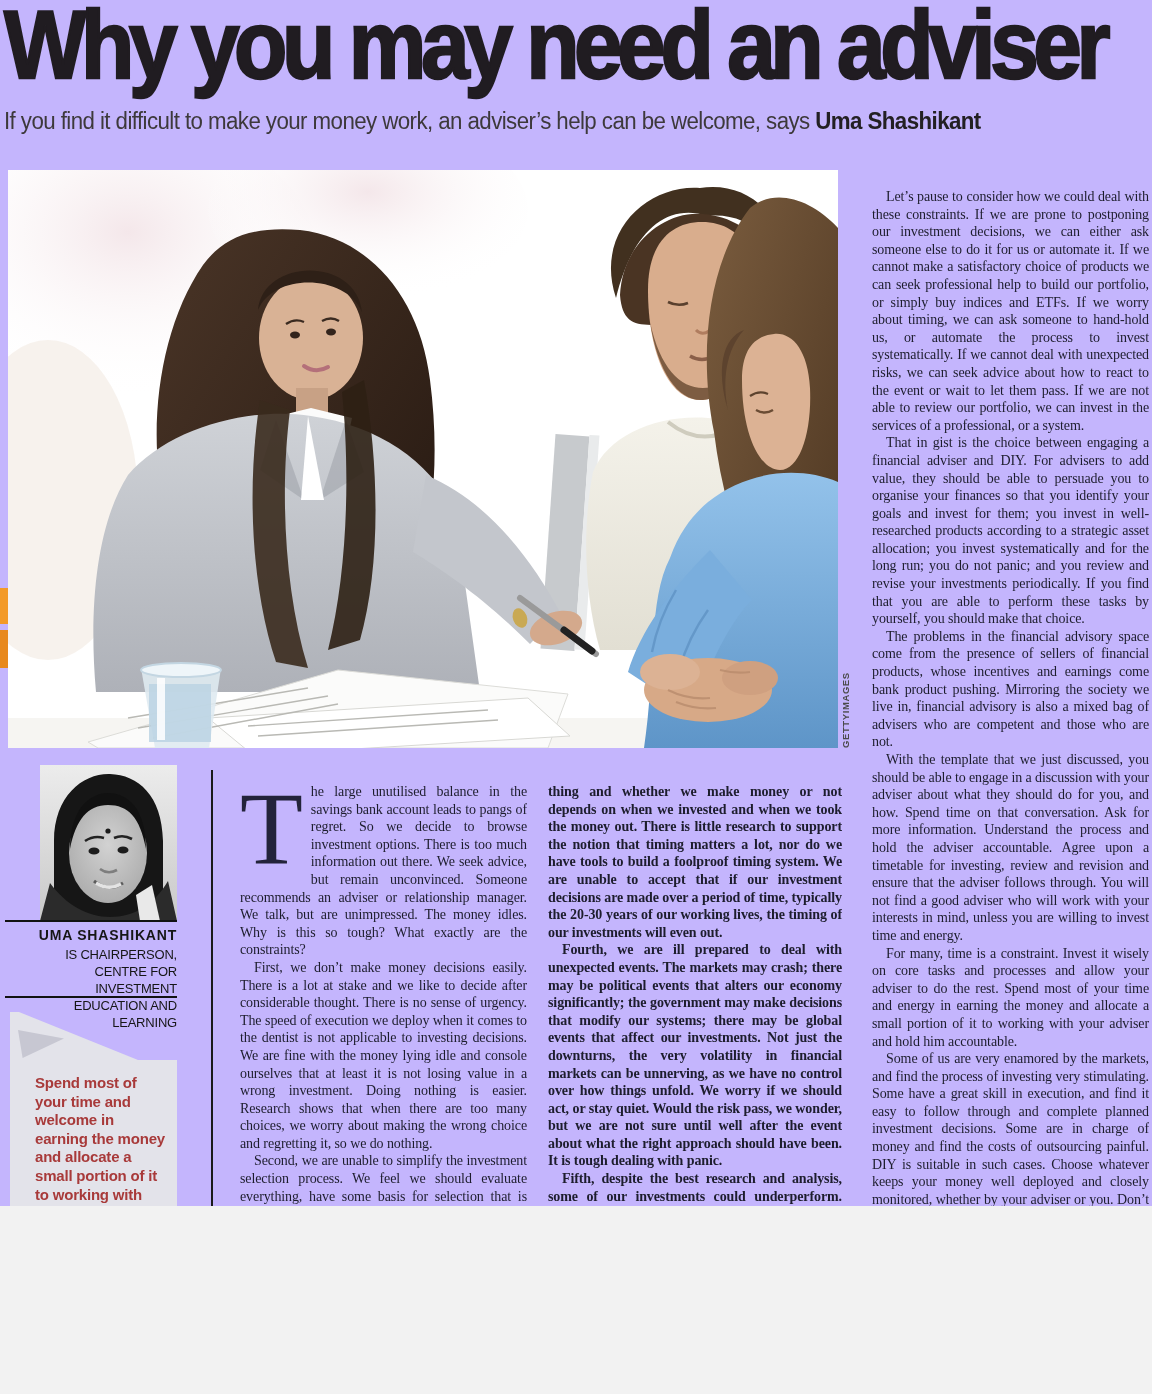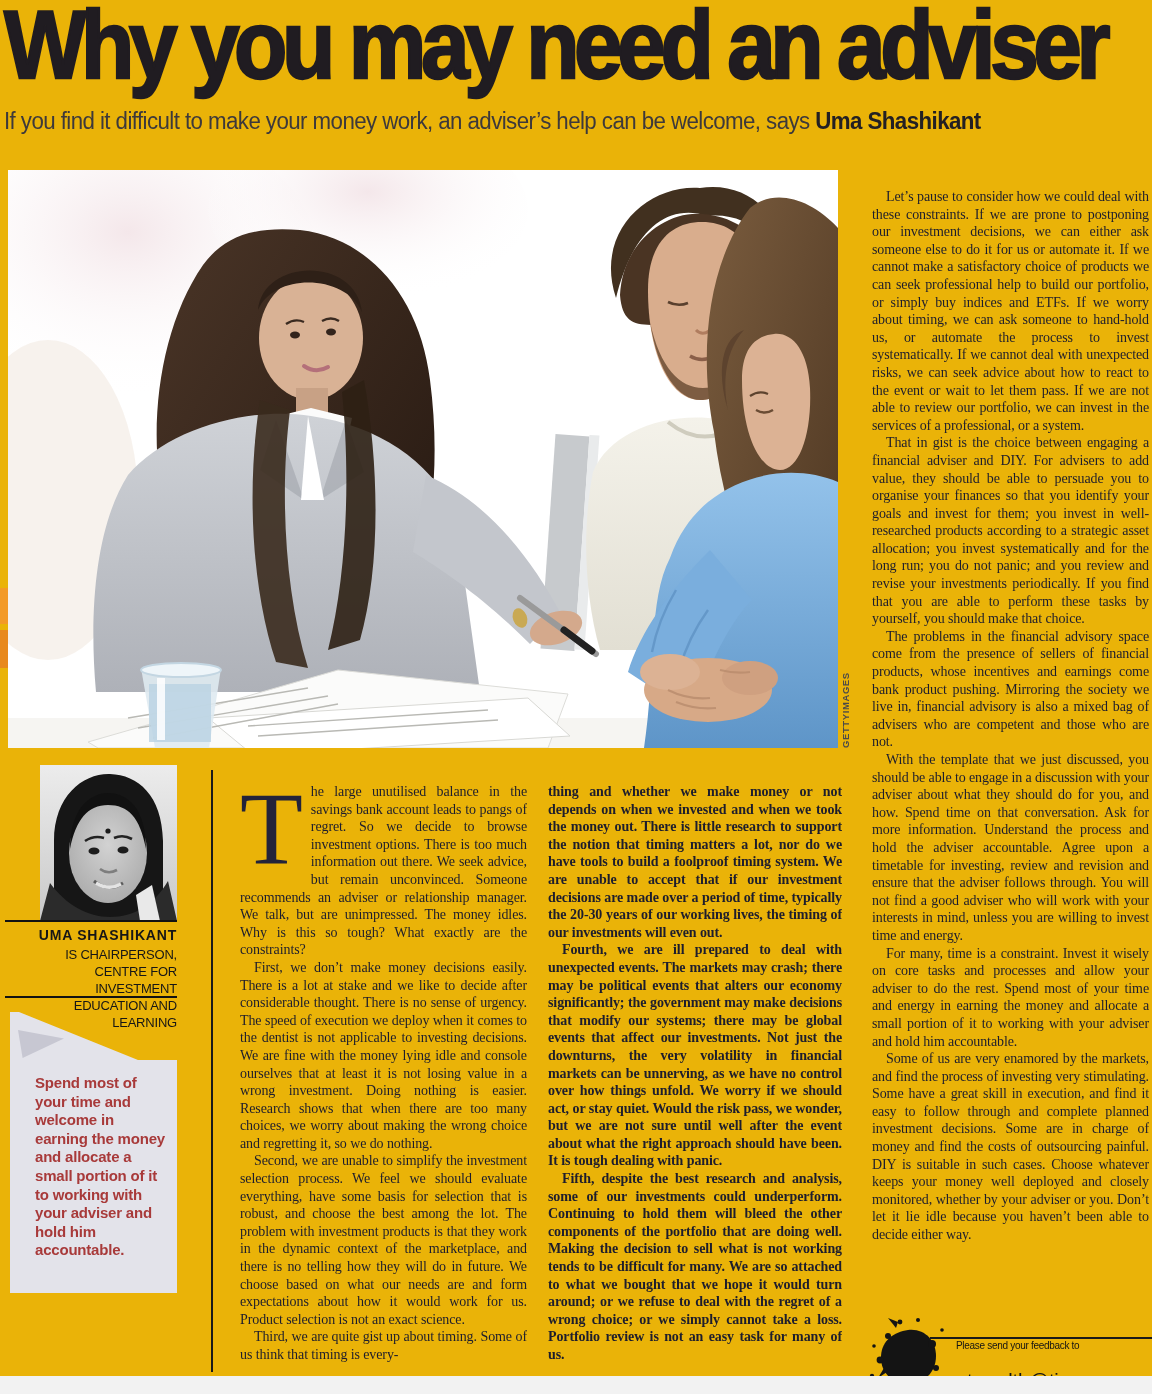--- a/index.html
+++ b/index.html
@@ -1,19 +1,19 @@
 <!DOCTYPE html>
 <html><head>
 <meta charset="utf-8">
 <style>
   * { margin:0; padding:0; box-sizing:border-box; }
   html,body { background:#f2f2f2; }
   .page {
-    position:relative; width:1152px; height:1376px; margin:0 auto;
-    background:#eab308; overflow:hidden;
+    position:relative; width:1152px; height:1206px; margin:0 auto;
+    background:#c4b5fd; overflow:hidden;
     font-family:"Liberation Serif", serif; color:#1d1d2d;
   }
   
   .headline {
     position:absolute; left:4px; top:-8px; white-space:nowrap;
     font-family:"Liberation Sans", sans-serif; font-weight:700;
     font-size:97px; line-height:1.1; letter-spacing:-6px;
     color:#201c21; -webkit-text-stroke:2.4px #201c21;
     transform:scaleX(0.90); transform-origin:left top;
   }

